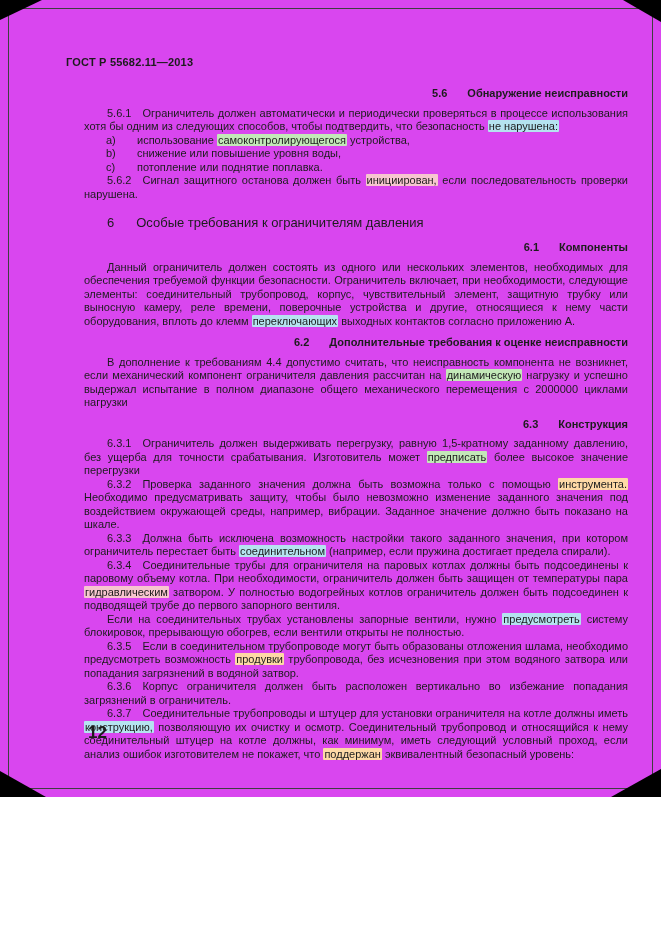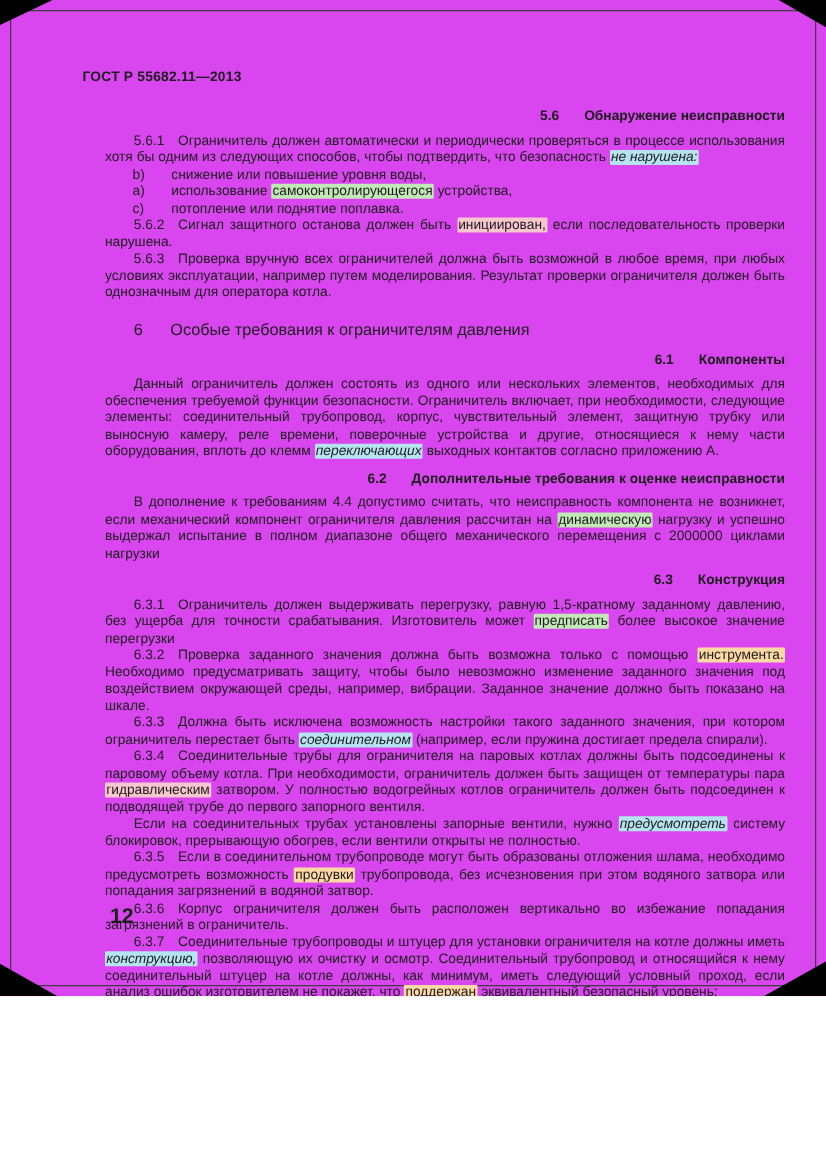--- a/index.html
+++ b/index.html
@@ -46,45 +46,44 @@
   .h2 .num{margin-right:20px;}
   .h1{font-weight:normal;font-size:13px;line-height:15px;margin:14px 0 11px;padding-left:23px;text-align:left;}
   .h1 .num{margin-right:22px;}
   .pagenum{
     position:absolute;
     left:88px;bottom:54px;
     font-size:17px;
     font-weight:bold;
   }
   .hl{padding:0 1px;border-radius:1px;}
-  .hl-cyan{background:var(--hl-cyan,#b5e3f0);font-style:italic;}
+  .hl-cyan{background:var(--hl-cyan,#b5e3f0);}
   .hl-green{background:var(--hl-green,#c3e8b8);}
   .hl-orange{background:var(--hl-orange,#fed9a6);}
   .hl-pink{background:var(--hl-pink,#f7c6cf);}
 </style>
 </head>
 <body>
 
 <div class="page">
   <div class="frame"></div>
   <div class="corner tl"></div>
   <div class="corner tr"></div>
   <div class="corner bl"></div>
   <div class="corner br"></div>
 
   <div class="doc-header">ГОСТ Р 55682.11—2013</div>
 
   <div class="content">
       <div class="h2"><span class="num">5.6</span><span class="ttl">Обнаружение неисправности</span></div>
       <div class="p"><span>5.6.1  Ограничитель должен автоматически и периодически проверяться в процессе использования хотя бы одним из следующих способов, чтобы подтвердить, что безопасность </span><span class="hl hl-cyan">не нарушена:</span></div>
+      <div class="li"><span class="marker">a)</span><span>использование </span><span class="hl hl-green">самоконтролирующегося</span><span> устройства,</span></div>
       <div class="li"><span class="marker">b)</span><span>снижение или повышение уровня воды,</span></div>
-      <div class="li"><span class="marker">a)</span><span>использование </span><span class="hl hl-green">самоконтролирующегося</span><span> устройства,</span></div>
       <div class="li"><span class="marker">c)</span><span>потопление или поднятие поплавка.</span></div>
       <div class="p"><span>5.6.2  Сигнал защитного останова должен быть </span><span class="hl hl-pink">инициирован,</span><span> если последовательность проверки нарушена.</span></div>
-      <div class="p"><span>5.6.3  Проверка вручную всех ограничителей должна быть возможной в любое время, при любых условиях эксплуатации, например путем моделирования. Результат проверки ограничителя должен быть однозначным для оператора котла.</span></div>
       <div class="h1"><span class="num">6</span><span class="ttl">Особые требования к ограничителям давления</span></div>
       <div class="h2"><span class="num">6.1</span><span class="ttl">Компоненты</span></div>
       <div class="p"><span>Данный ограничитель должен состоять из одного или нескольких элементов, необходимых для обеспечения требуемой функции безопасности. Ограничитель включает, при необходимости, следующие элементы: соединительный трубопровод, корпус, чувствительный элемент, защитную трубку или выносную камеру, реле времени, поверочные устройства и другие, относящиеся к нему части оборудования, вплоть до клемм </span><span class="hl hl-cyan">переключающих</span><span> выходных контактов согласно приложению А.</span></div>
       <div class="h2"><span class="num">6.2</span><span class="ttl">Дополнительные требования к оценке неисправности</span></div>
       <div class="p"><span>В дополнение к требованиям 4.4 допустимо считать, что неисправность компонента не возникнет, если механический компонент ограничителя давления рассчитан на </span><span class="hl hl-green">динамическую</span><span> нагрузку и успешно выдержал испытание в полном диапазоне общего механического перемещения с 2000000 циклами нагрузки</span></div>
       <div class="h2"><span class="num">6.3</span><span class="ttl">Конструкция</span></div>
       <div class="p"><span>6.3.1  Ограничитель должен выдерживать перегрузку, равную 1,5-кратному заданному давлению, без ущерба для точности срабатывания. Изготовитель может </span><span class="hl hl-green">предписать</span><span> более высокое значение перегрузки</span></div>
       <div class="p"><span>6.3.2  Проверка заданного значения должна быть возможна только с помощью </span><span class="hl hl-orange">инструмента.</span><span> Необходимо предусматривать защиту, чтобы было невозможно изменение заданного значения под воздействием окружающей среды, например, вибрации. Заданное значение должно быть показано на шкале.</span></div>
       <div class="p"><span>6.3.3  Должна быть исключена возможность настройки такого заданного значения, при котором ограничитель перестает быть </span><span class="hl hl-cyan">соединительном</span><span> (например, если пружина достигает предела спирали).</span></div>
       <div class="p"><span>6.3.4  Соединительные трубы для ограничителя на паровых котлах должны быть подсоединены к паровому объему котла. При необходимости, ограничитель должен быть защищен от температуры пара </span><span class="hl hl-pink">гидравлическим</span><span> затвором. У полностью водогрейных котлов ограничитель должен быть подсоединен к подводящей трубе до первого запорного вентиля.</span></div>

